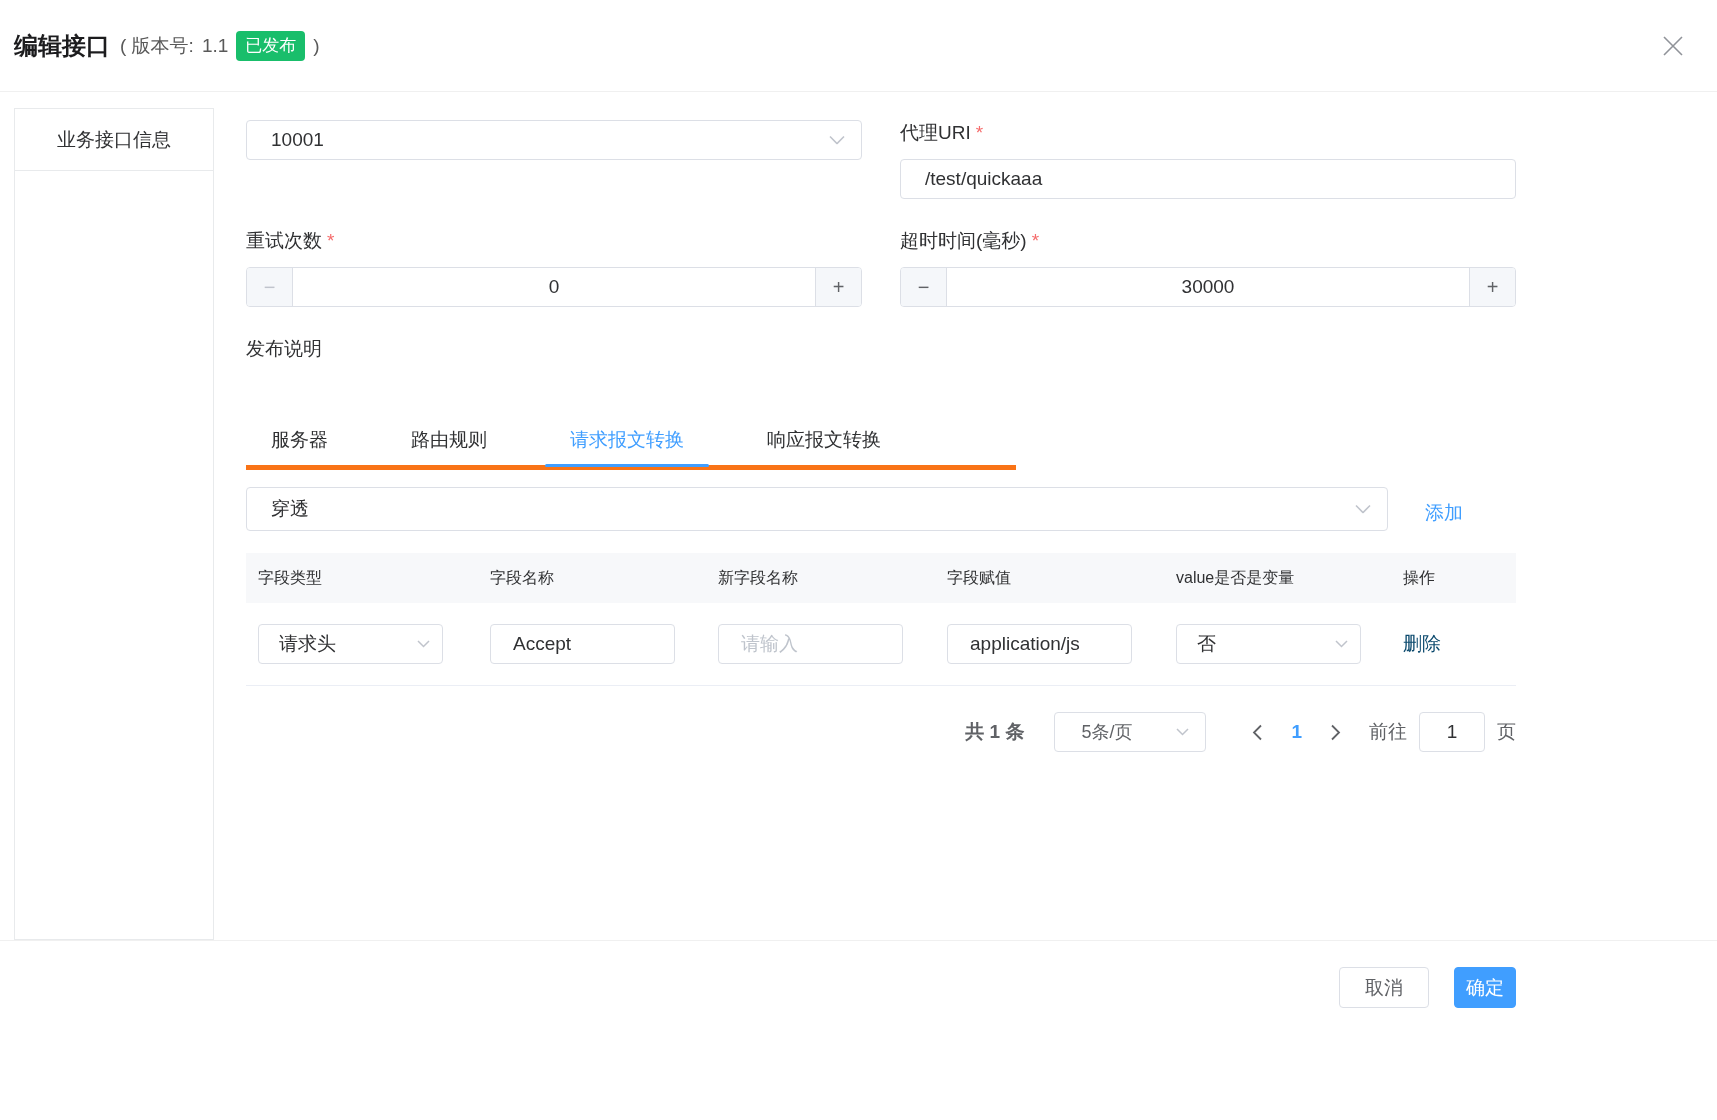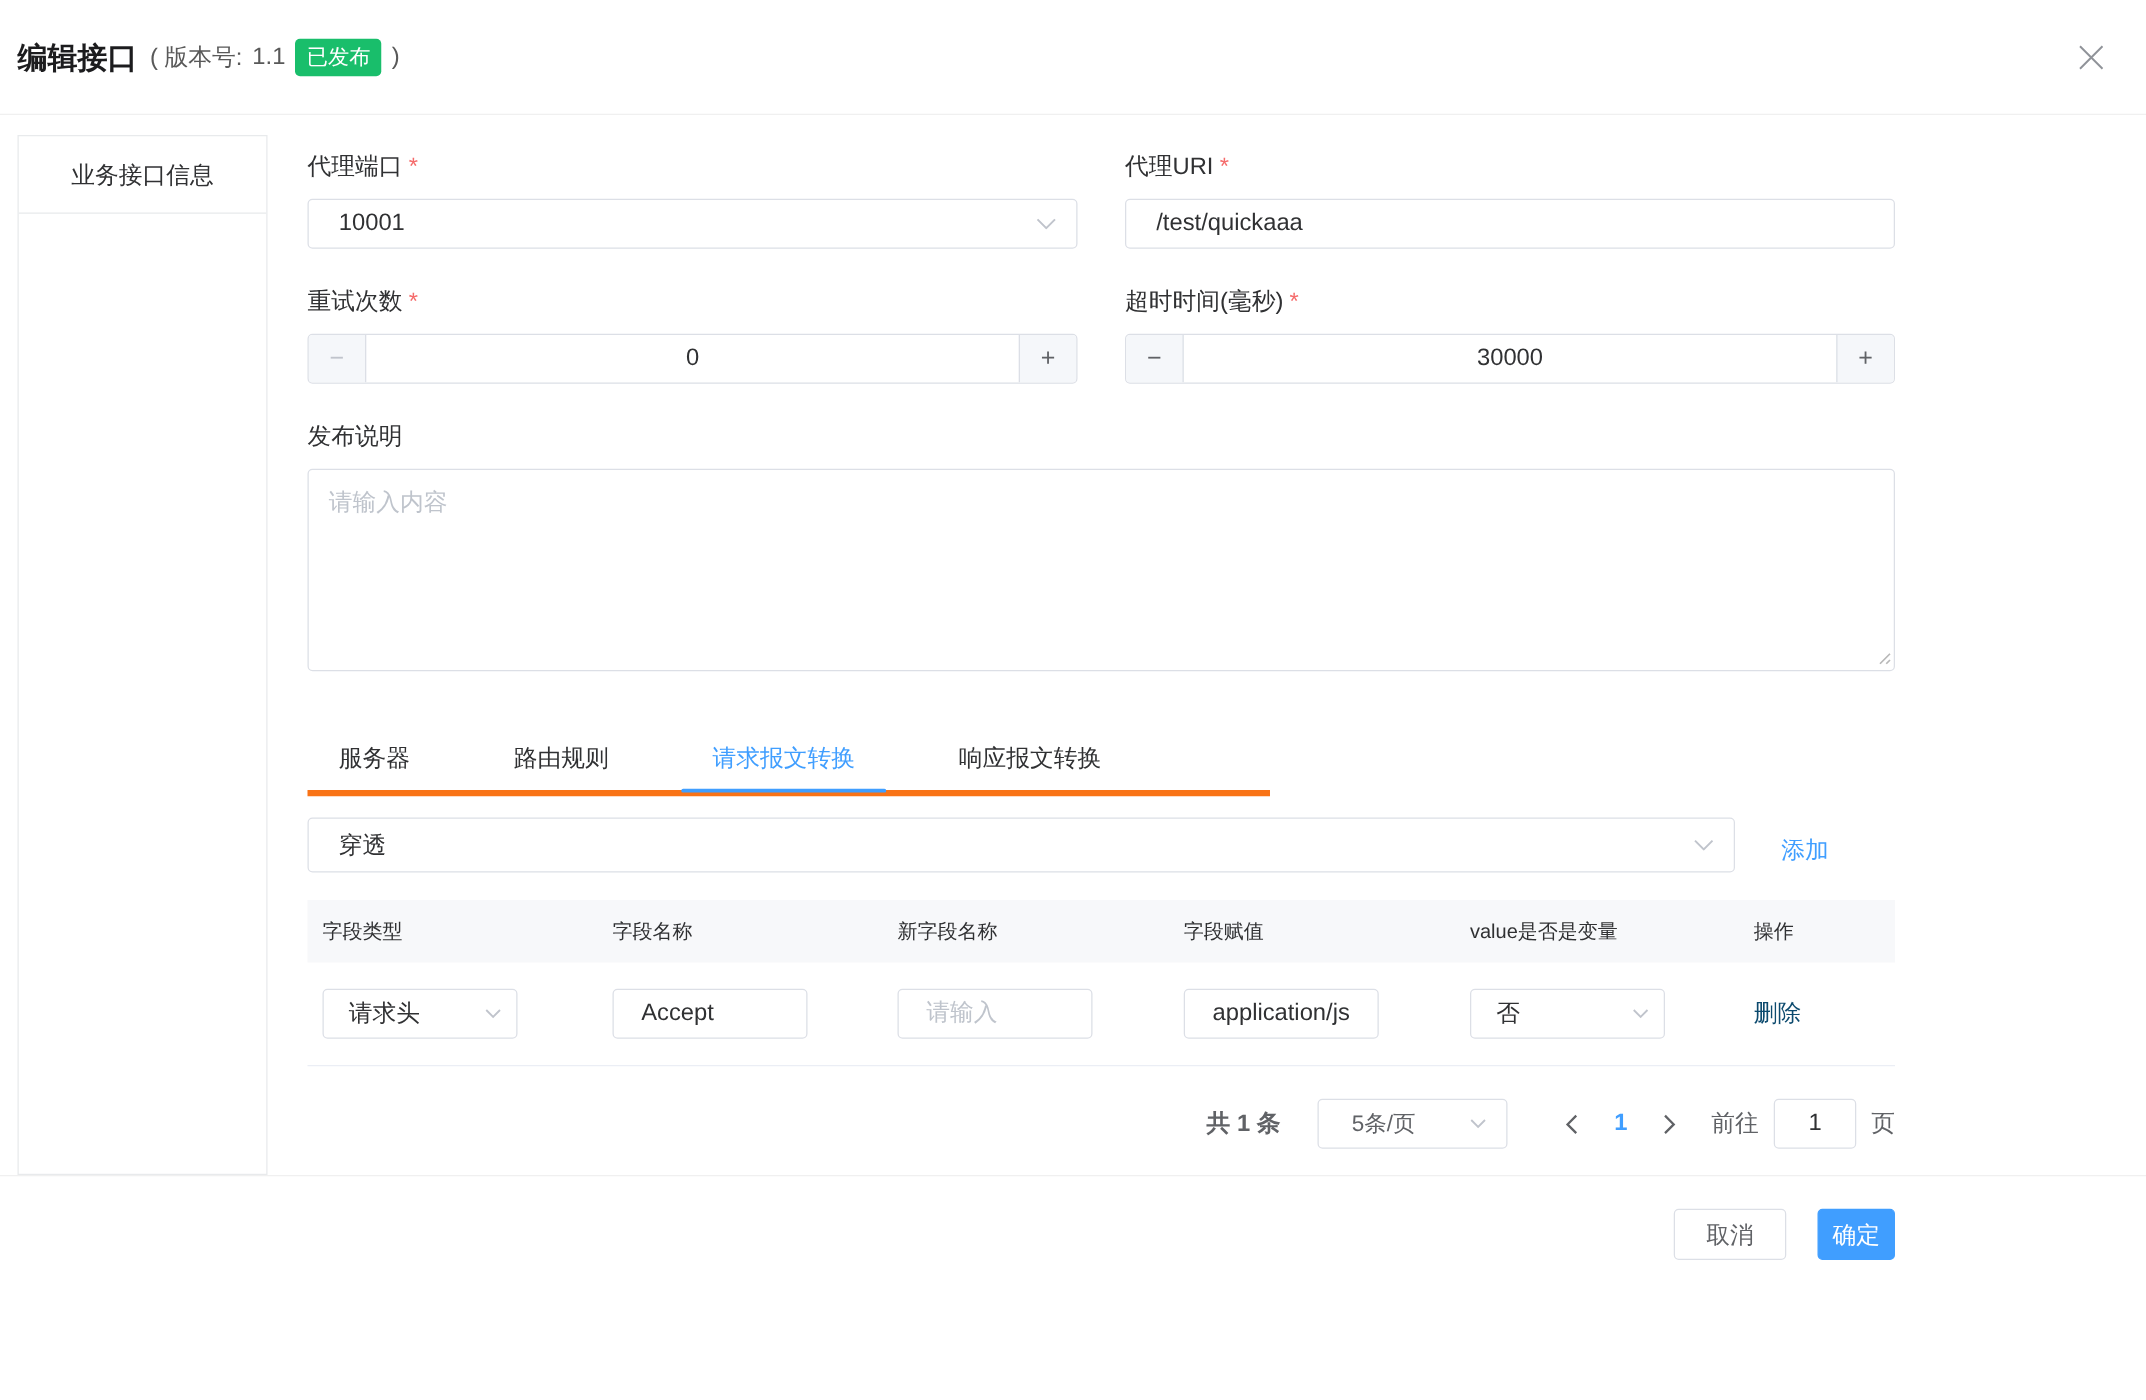--- a/index.html
+++ b/index.html
@@ -58,21 +58,21 @@
   .mode-select { width: calc(100% - 128px); height: 44px; }
   .add-link { margin-left: 18px; margin-top: 8px; font-size: 19px; color: #409eff; cursor: pointer; }
 
   
   .tbl { margin-top: 22px; }
   .tbl-head, .tbl-row { display: grid; grid-template-columns: 232px 228px 229px 229px 227px 1fr; align-items: center; }
   .tbl-head { background: #f7f8fa; height: 50px; font-size: 16px; color: #303133; }
   .tbl-head > div { padding-left: 12px; }
   .tbl-row { border-bottom: 1px solid #ebeef5; padding: 21px 0; }
   .tbl-row > div { padding-left: 12px; }
-  .cell-control { width: 156px; height: 40px; }
+  .cell-control { width: 185px; height: 40px; }
   .cell-control .select-value { padding-left: 20px; }
   .cell-control .chevron { right: 12px; }
   .cell-control input { padding-left: 22px; }
   .del-link { font-size: 19px; color: #0c4a6e; cursor: pointer; }
 
   
   .pager { margin-top: 26px; display: flex; align-items: center; justify-content: flex-end; font-size: 19px; color: #606266; }
   .pager-total { margin-right: 30px; color: #606266; font-weight: bold; }
   .size-select { width: 152px; height: 40px; font-size: 18px; color: #606266; margin-right: 40px; }
   .size-select .select-value { padding-left: 26px; }
@@ -109,23 +109,20 @@
 <div class="dlg-body">
 
   <div class="side-nav">
     <div class="side-item">业务接口信息</div>
   </div>
 
   <div class="main">
 
     <div class="form-grid">
       <div class="field">
-        <div class="field-label">
-          <span>代理端口</span><span class="req">*</span>
-        </div>
         <div class="control">
           <span class="select-value">10001</span>
           <span class="chevron">
             <svg width="16" height="9" viewBox="0 0 16 9">
                 <path d="M1 1 L8 8 L15 1" stroke="#c0c4cc" stroke-width="1.6" fill="none"></path>
               </svg>
           </span>
         </div>
       </div>
       <div class="field">
@@ -156,28 +153,20 @@
         <div class="stepper">
           <span class="step-btn dec">−</span>
           <span>30000</span>
           <span class="step-btn inc">+</span>
         </div>
       </div>
     </div>
 
     <div class="field" style="margin-bottom:0;">
       <div class="field-label">发布说明</div>
-      <div class="textarea-wrap">
-        <textarea placeholder="请输入内容" style=""></textarea>
-        <span class="resize-grip">
-          <svg width="13" height="13" viewBox="0 0 13 13">
-              <path d="M12 4 L4 12 M12 9 L9 12" stroke="#b8b8b8" stroke-width="1.4" fill="none"></path>
-            </svg>
-        </span>
-      </div>
     </div>
 
     <div>
       <div class="tabs">
         <div class="tab">服务器</div>
         <div class="tab">路由规则</div>
         <div class="tab active">请求报文转换</div>
         <div class="tab">响应报文转换</div>
       </div>
     </div>

